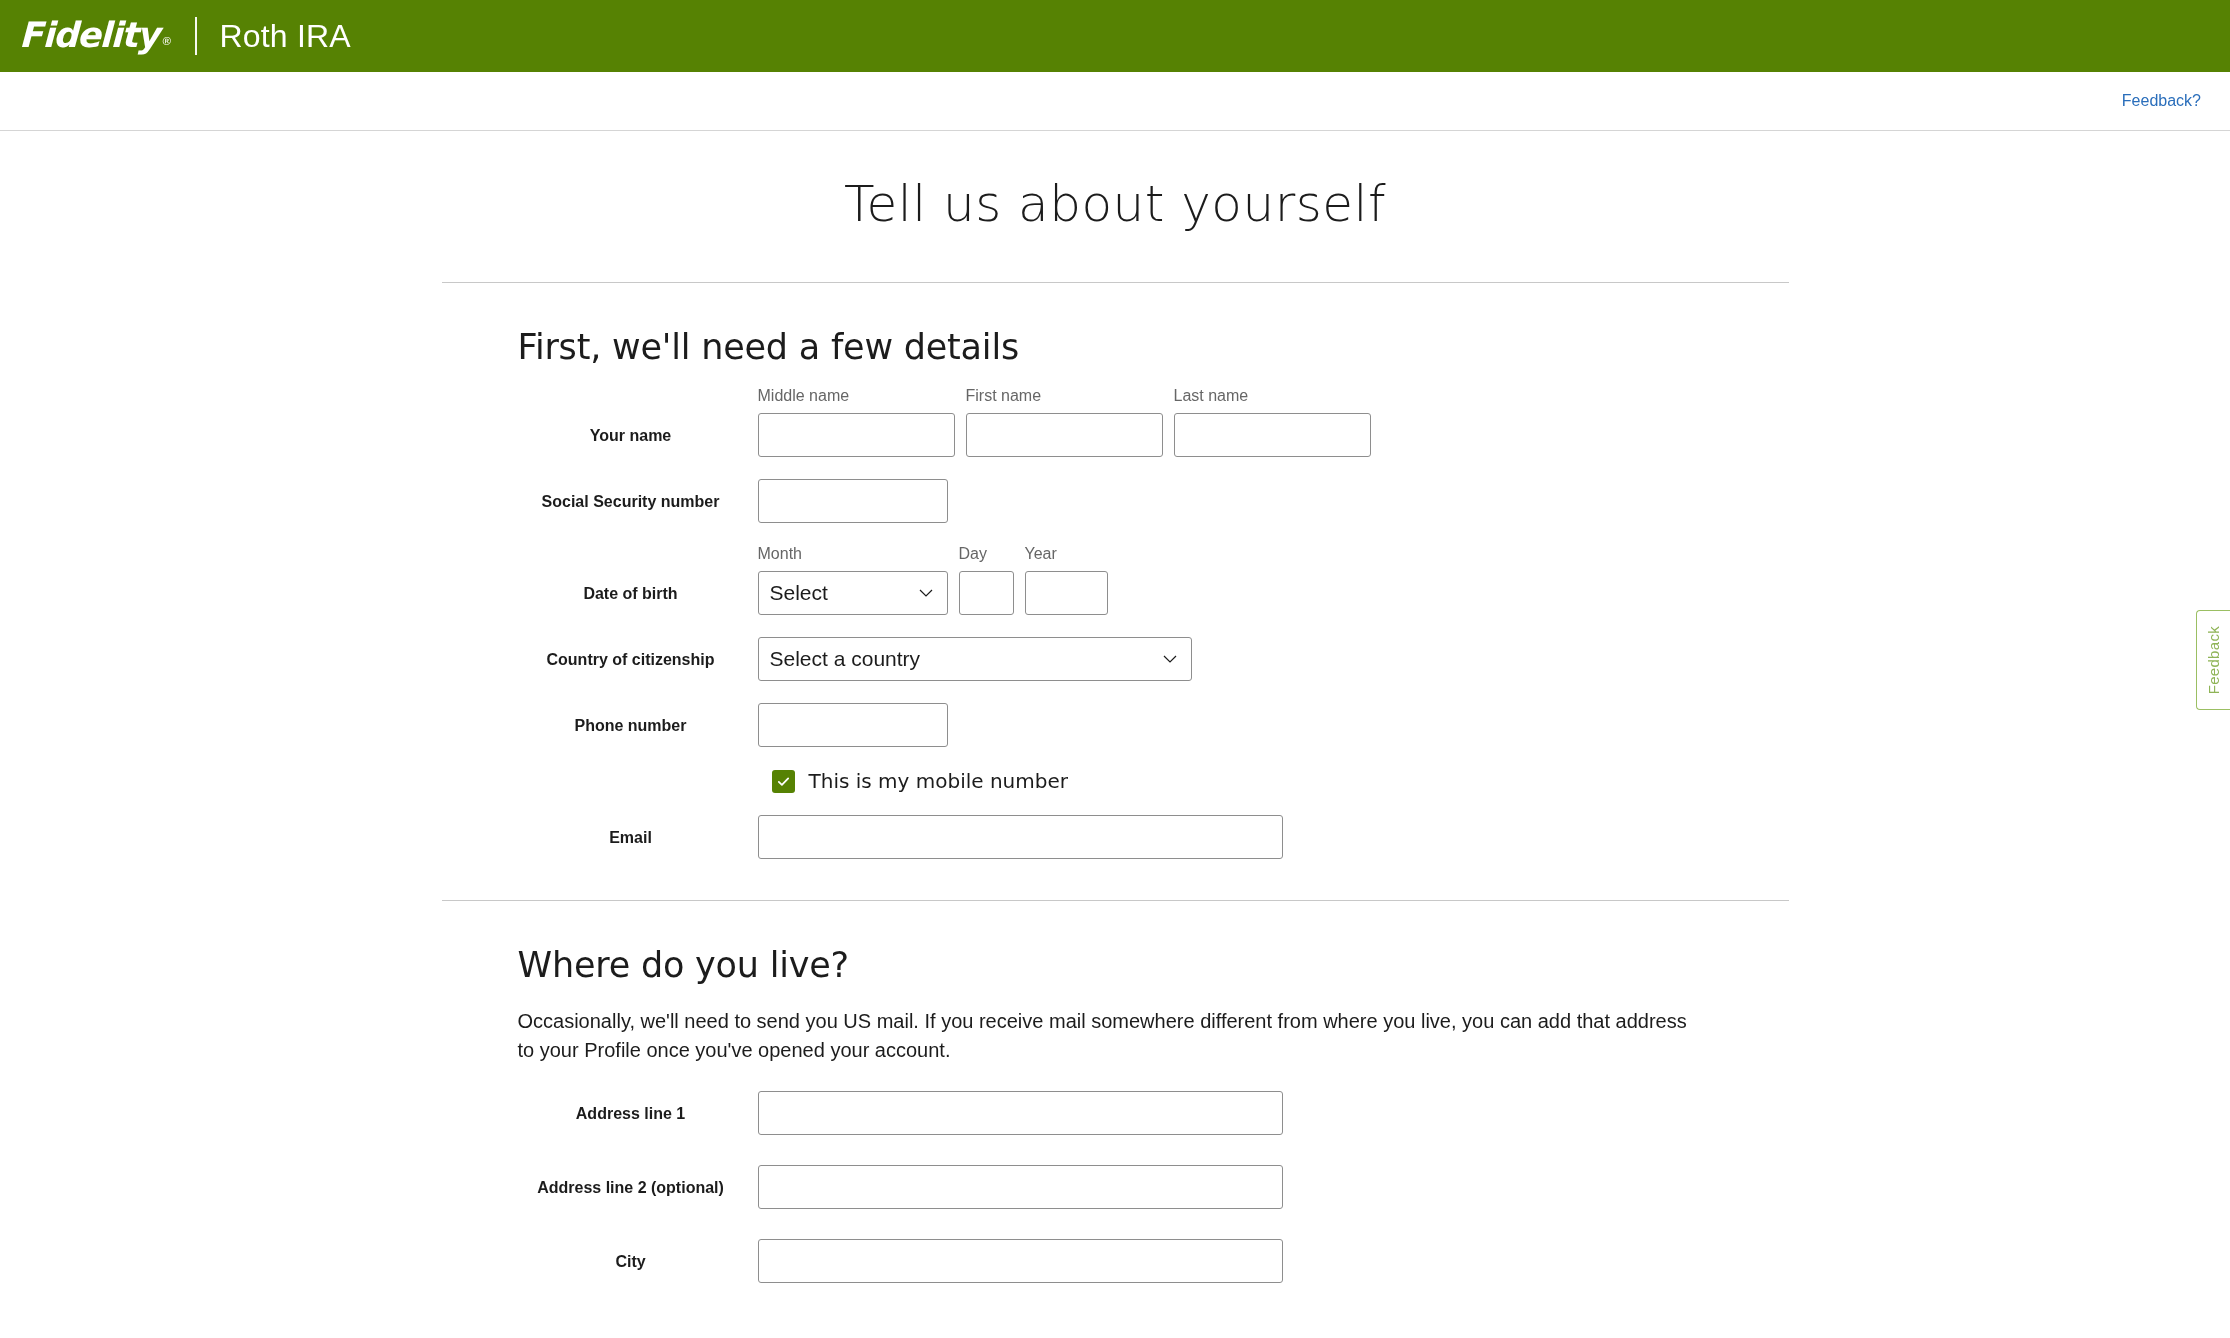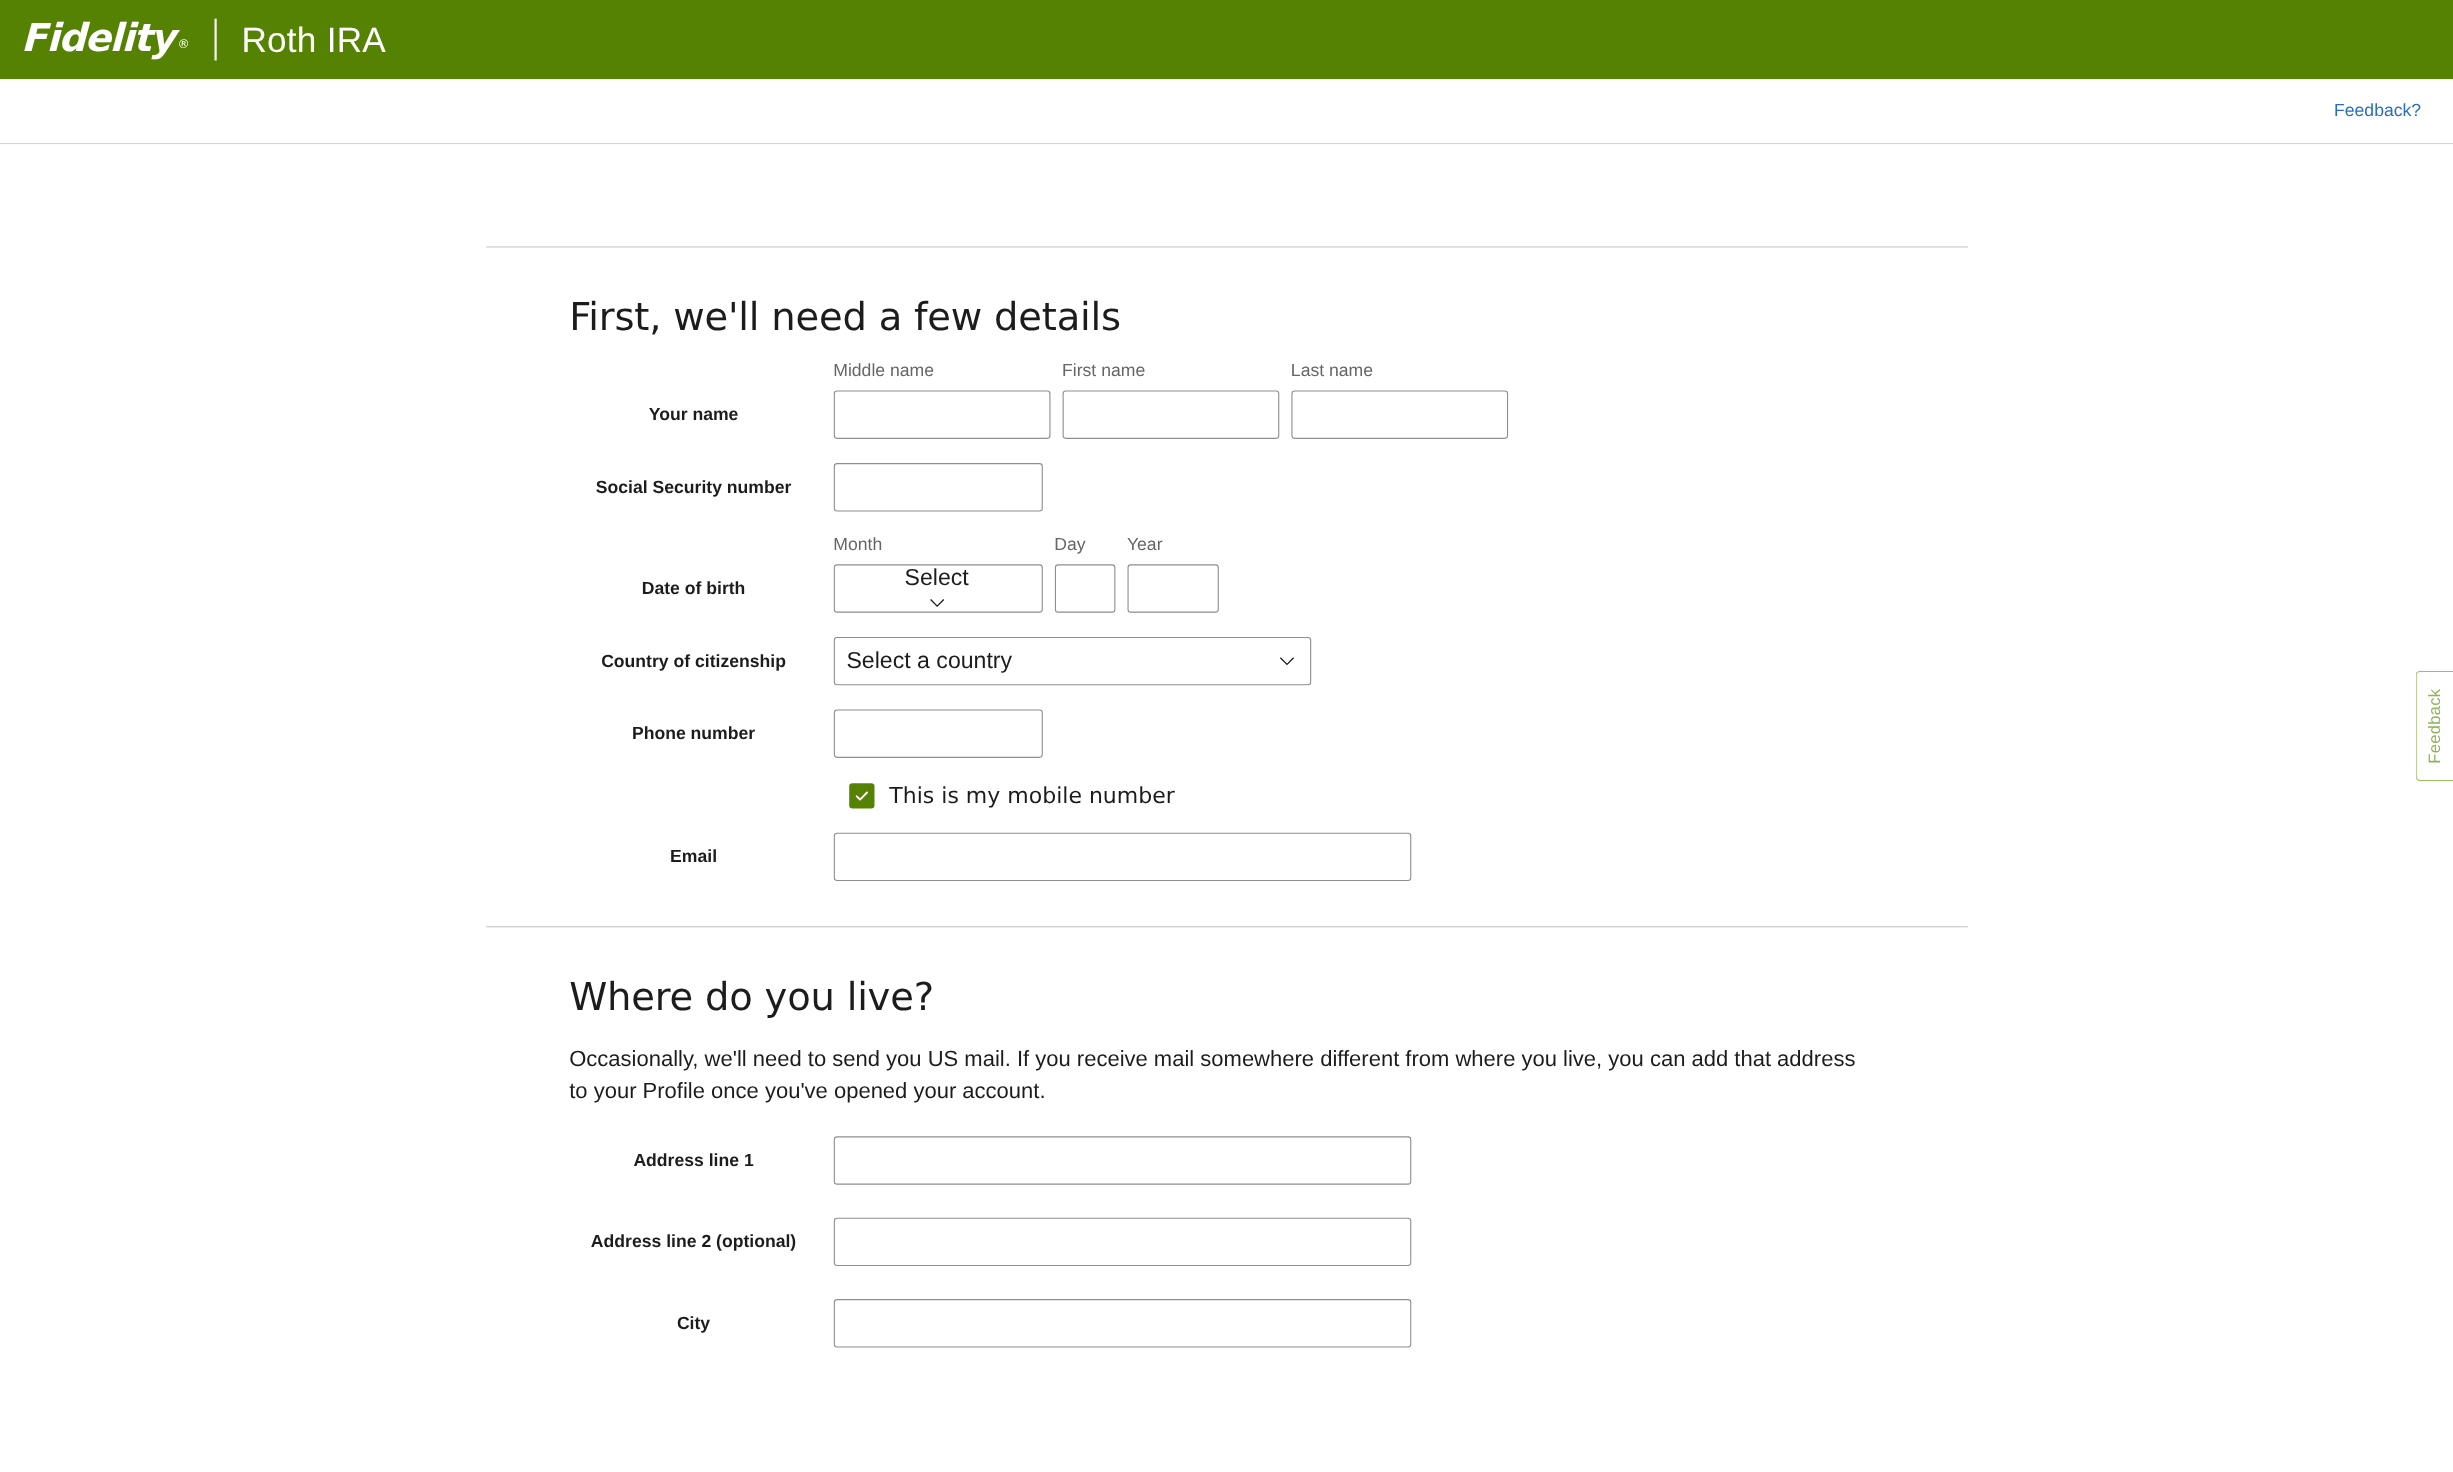--- a/index.html
+++ b/index.html
@@ -161,21 +161,21 @@
   .w-email  { width: 525px; }
   .w-addr   { width: 525px; }
 
   .select-box {
     display: flex;
     align-items: center;
     justify-content: space-between;
     cursor: pointer;
     padding-right: 13px;
   }
-  .select-month   { width: 190px; flex-direction: column; }
+  .select-month   { width: 190px; }
   .select-country { width: 434px; }
   .select-value { font-size: 21px; color: #1c1c1c; font-weight: 300; }
   .chev {
     width: 16px; height: 16px;
     flex: 0 0 16px;
     display: block;
   }
   .chev svg { display: block; }
 
   
@@ -239,20 +239,21 @@
   <div class="logo-divider"></div>
   <div class="brand-product">Roth IRA</div>
 </div>
 
 <div class="utilitybar">
   <a class="questions-link" href="#">Feedback?</a>
 </div>
 
 <div class="page">
 
+  <h1 class="page-title">Tell us about yourself</h1>
 
   <div class="rule"></div>
 
   <div class="section">
     <h2 class="section-title">First, we'll need a few details</h2>
 
     <div class="form-rows">
 
       <div class="form-row">
         <div class="row-label">Your name</div>

